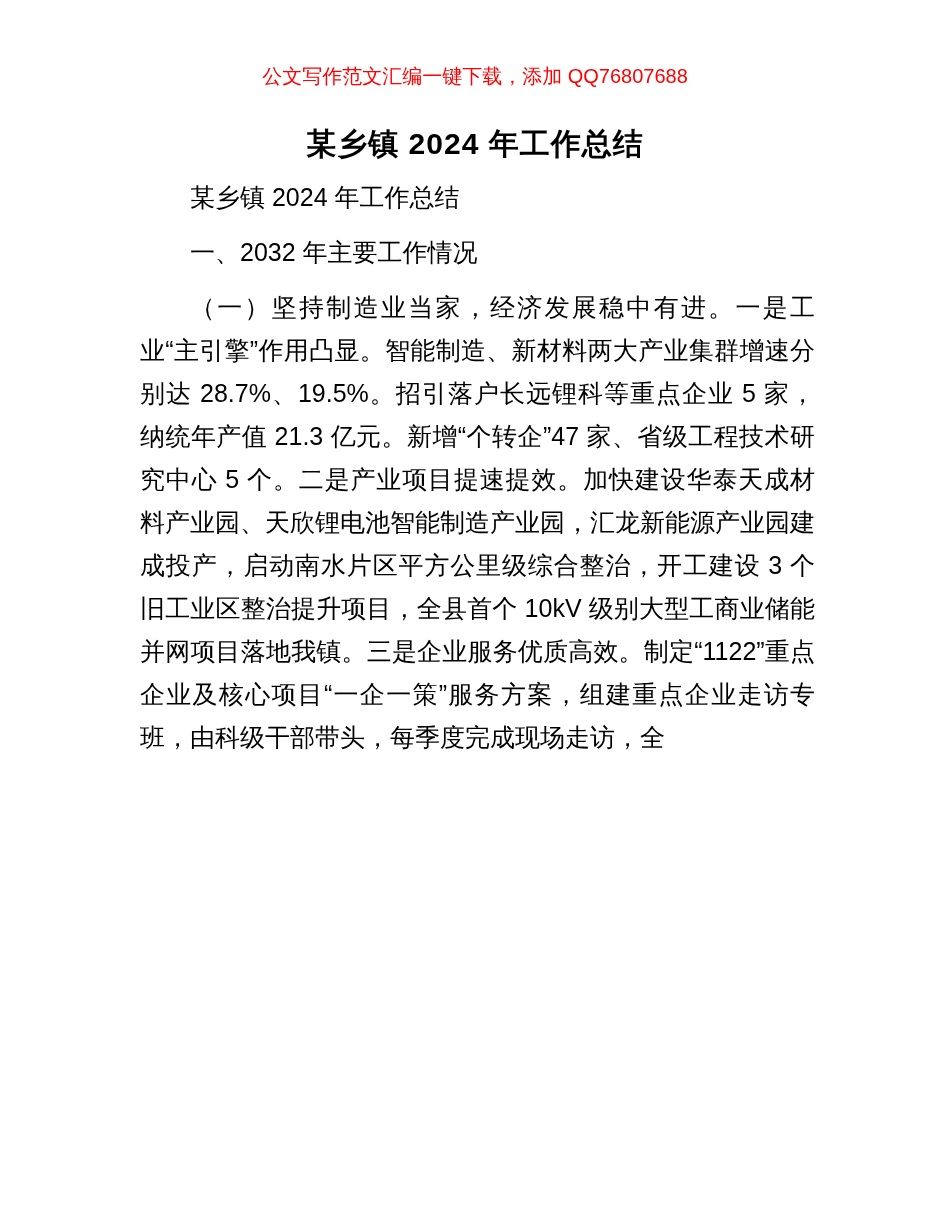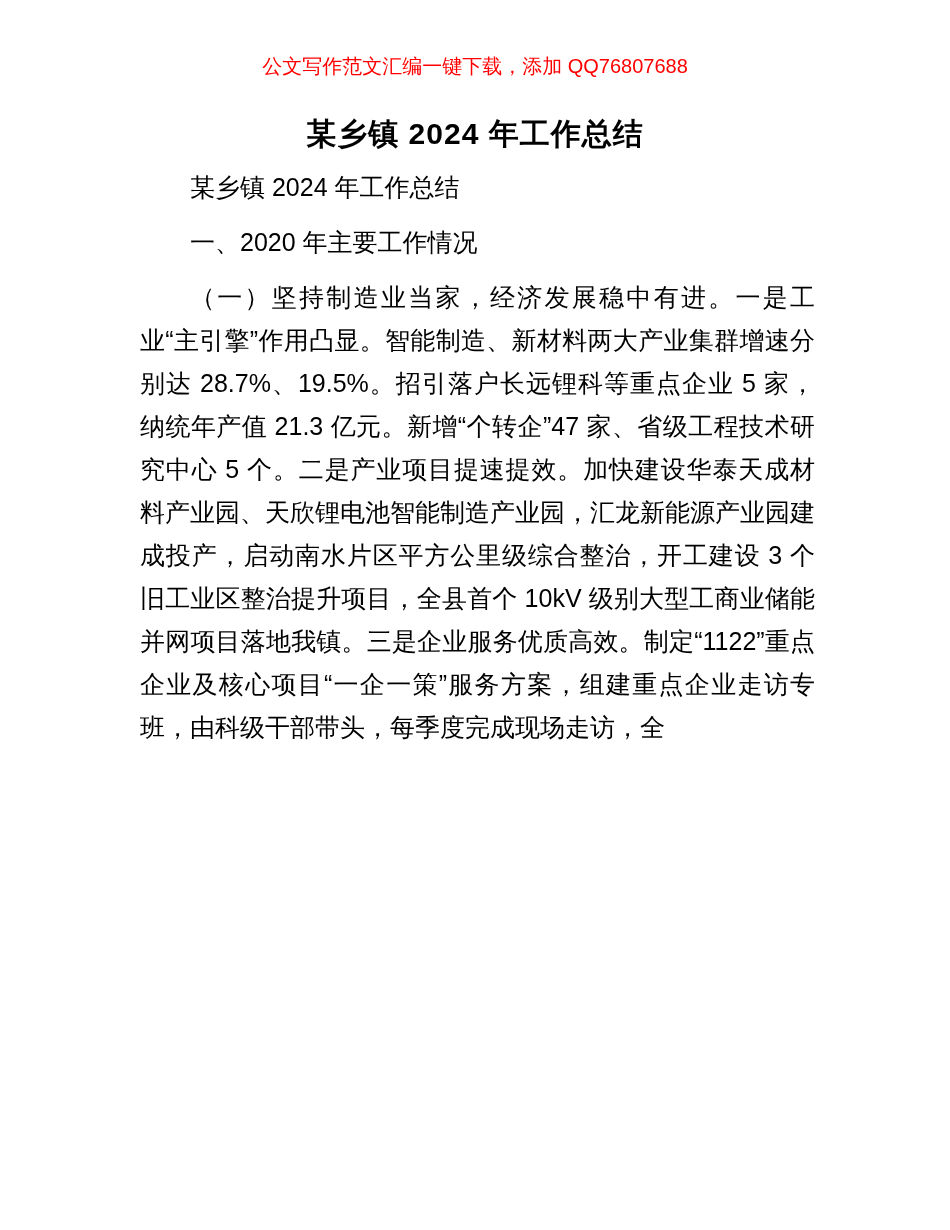--- a/index.html
+++ b/index.html
@@ -10,21 +10,21 @@
   .page {
     position: relative;
     width: 950px;
     height: 1230px;
     margin: 0 auto;
     background: #ffffff;
     overflow: hidden;
     color: #000000;
   }
   .notice {
-    margin: 0;
+    margin: 10px;
     padding-top: 52px;
     font-size: 20px;
     line-height: 28px;
     text-align: center;
     color: #ff0000;
     font-weight: 400;
   }
   .doc-title {
     margin: 32px 0 0 0;
     font-size: 30px;
@@ -53,17 +53,17 @@
 <body>
 
 <div class="page">
 
   <p class="notice">公文写作范文汇编一键下载，添加 QQ76807688</p>
 
   <h1 class="doc-title">某乡镇 2024 年工作总结</h1>
 
   <div class="doc-body">
     <p>某乡镇 2024 年工作总结</p>
-    <p>一、2020 年主要工作情况</p>
+    <p>一、2032 年主要工作情况</p>
     <p>（一）坚持制造业当家，经济发展稳中有进。一是工业“主引擎”作用凸显。智能制造、新材料两大产业集群增速分别达 28.7%、19.5%。招引落户长远锂科等重点企业 5 家，纳统年产值 21.3 亿元。新增“个转企”47 家、省级工程技术研究中心 5 个。二是产业项目提速提效。加快建设华泰天成材料产业园、天欣锂电池智能制造产业园，汇龙新能源产业园建成投产，启动南水片区平方公里级综合整治，开工建设 3 个旧工业区整治提升项目，全县首个 10kV 级别大型工商业储能并网项目落地我镇。三是企业服务优质高效。制定“1122”重点企业及核心项目“一企一策”服务方案，组建重点企业走访专班，由科级干部带头，每季度完成现场走访，全</p>
   </div>
 
 </div>
 
 </body></html>

